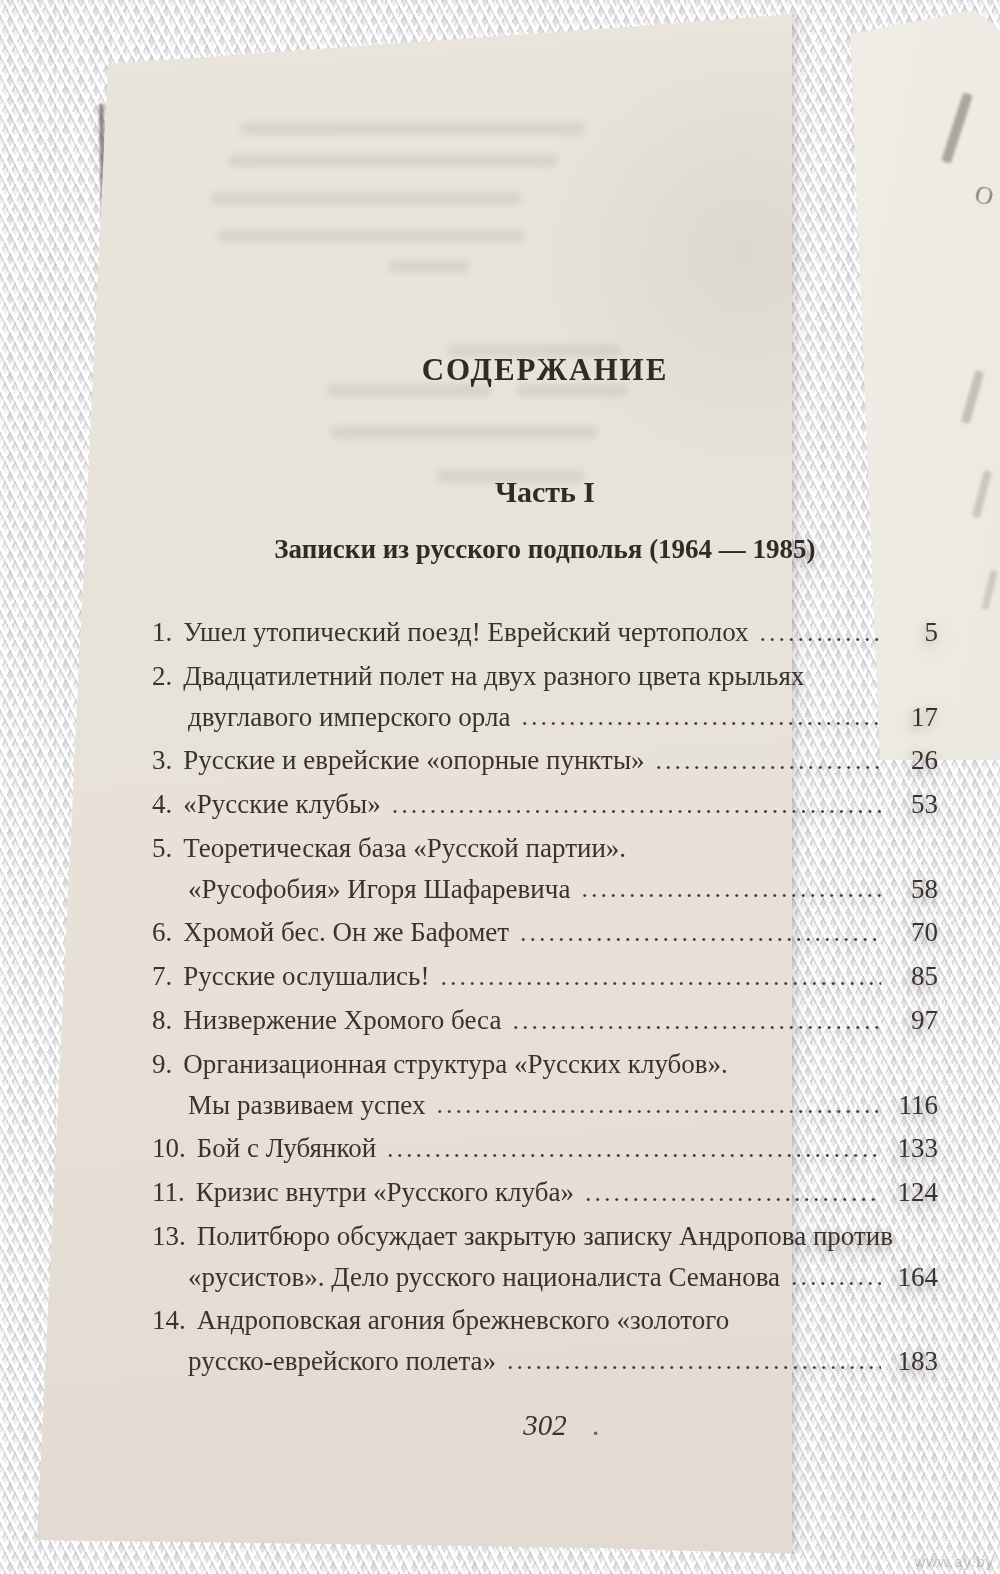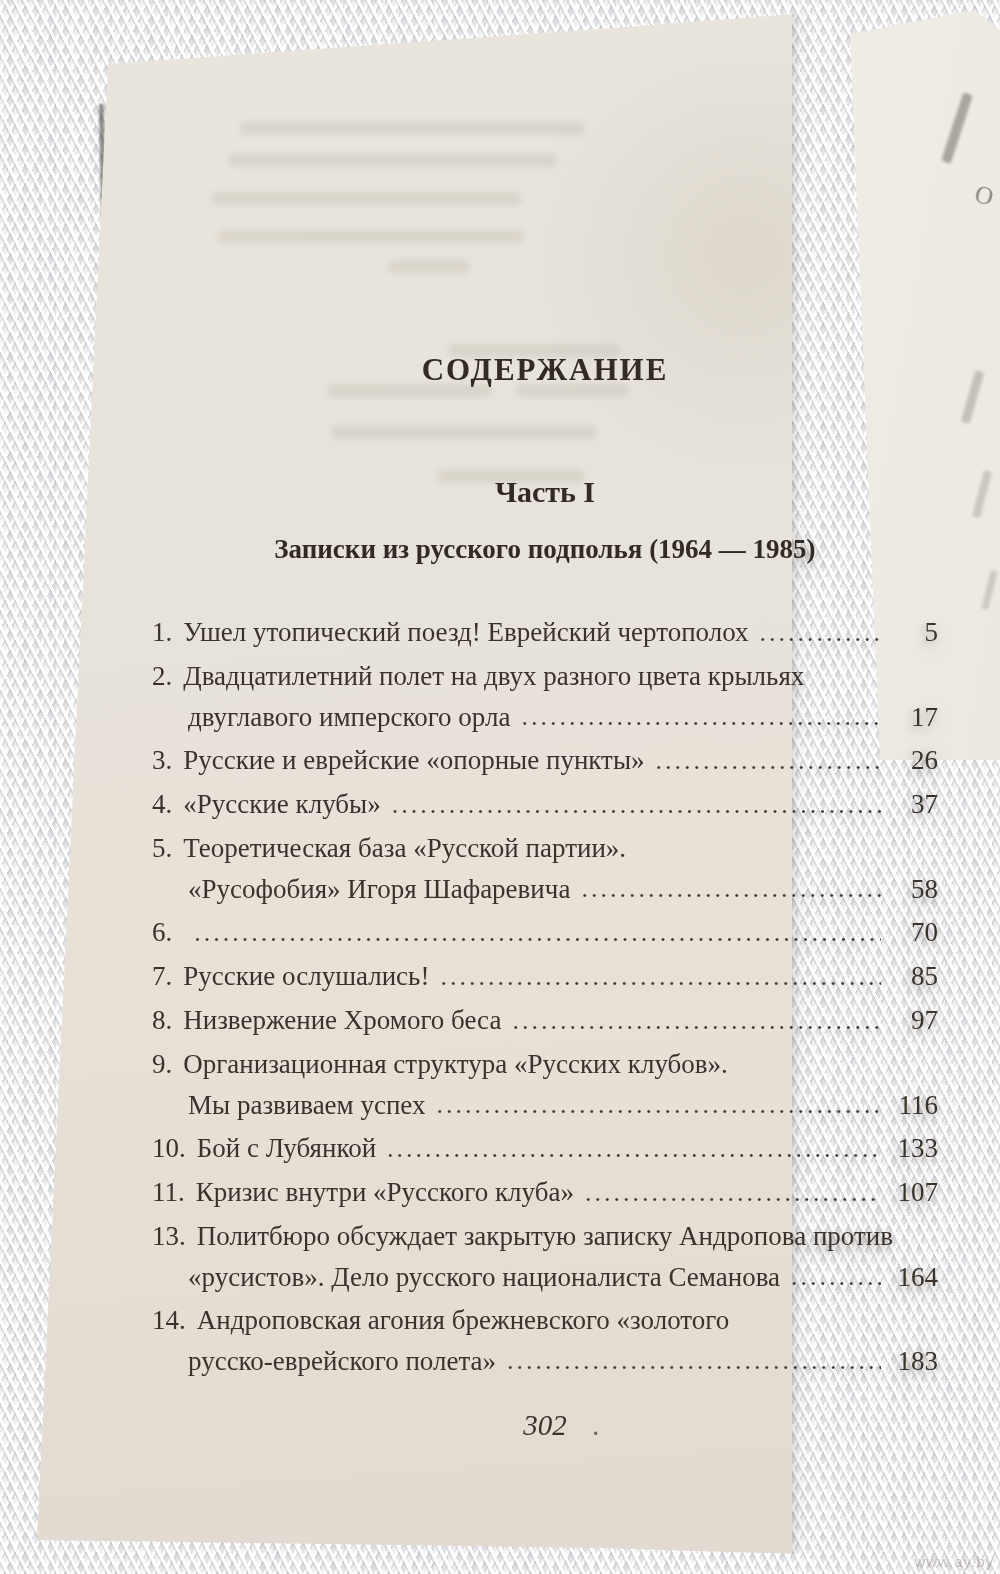--- a/index.html
+++ b/index.html
@@ -123,37 +123,38 @@
               <span class="txt">Русские и еврейские «опорные пункты»</span>
               <span class="leader"></span>
               <span class="pg">26</span>
             </div>
           </div>
           <div class="entry">
             <div class="line">
               <span class="num">4.</span>
               <span class="txt">«Русские клубы»</span>
               <span class="leader"></span>
-              <span class="pg">37</span>
+              <span class="pg">53</span>
             </div>
           </div>
           <div class="entry">
             <div class="line">
               <span class="num">5.</span>
               <span class="txt">Теоретическая база «Русской партии».</span>
             </div>
             <div class="line cont">
               <span class="txt">«Русофобия» Игоря Шафаревича</span>
               <span class="leader"></span>
               <span class="pg">58</span>
             </div>
           </div>
           <div class="entry">
             <div class="line">
               <span class="num">6.</span>
+              <span class="txt">Хромой бес. Он же Бафомет</span>
               <span class="leader"></span>
               <span class="pg">70</span>
             </div>
           </div>
           <div class="entry">
             <div class="line">
               <span class="num">7.</span>
               <span class="txt">Русские ослушались!</span>
               <span class="leader"></span>
               <span class="pg">85</span>
@@ -184,21 +185,21 @@
               <span class="txt">Бой с Лубянкой</span>
               <span class="leader"></span>
               <span class="pg">133</span>
             </div>
           </div>
           <div class="entry">
             <div class="line">
               <span class="num">11.</span>
               <span class="txt">Кризис внутри «Русского клуба»</span>
               <span class="leader"></span>
-              <span class="pg">107</span>
+              <span class="pg">124</span>
             </div>
           </div>
           <div class="entry">
             <div class="line">
               <span class="num">13.</span>
               <span class="txt">Политбюро обсуждает закрытую записку Андропова против</span>
             </div>
             <div class="line cont">
               <span class="txt">«русистов». Дело русского националиста Семанова</span>
               <span class="leader"></span>

